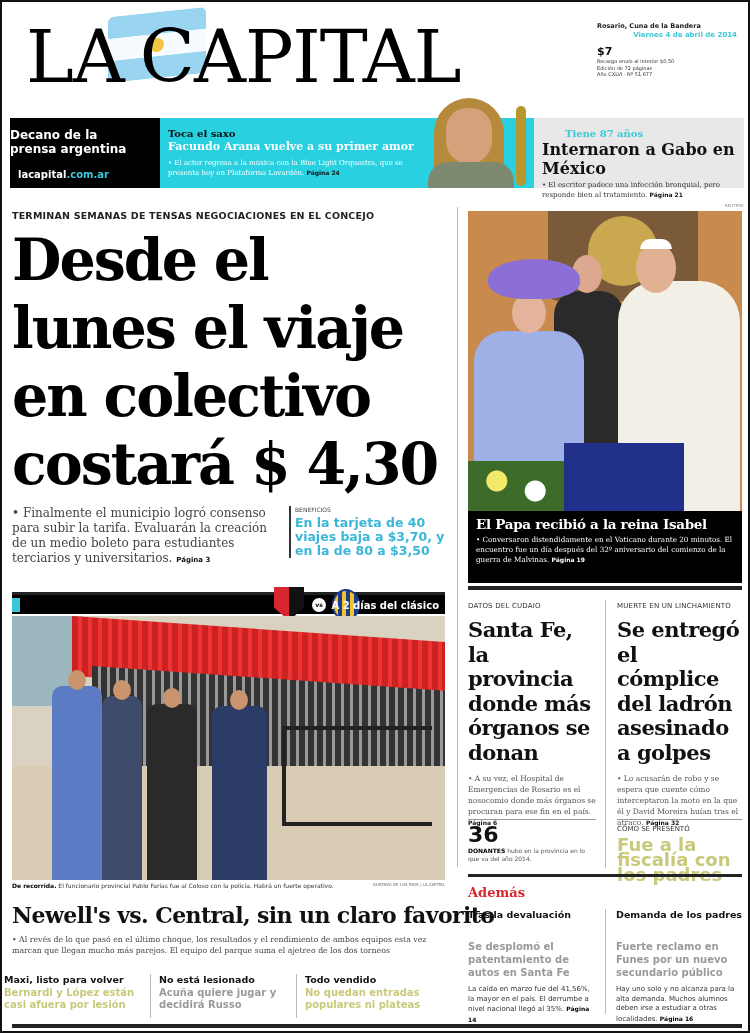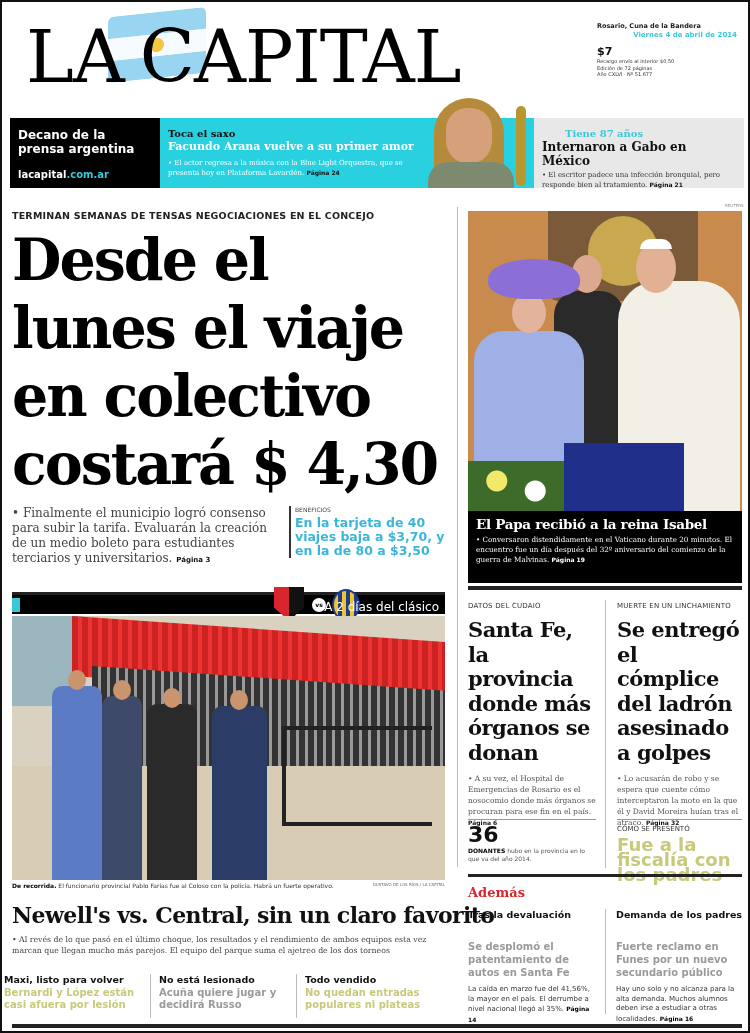--- a/index.html
+++ b/index.html
@@ -18,55 +18,55 @@
   .flag .sun { position: absolute; left: 42px; top: 4px; width: 14px; height: 14px; border-radius: 50%; background: #f2c12e; }
   .logo-cap { position: relative; z-index: 2; }
   .meta { position: absolute; left: 595px; top: 20px; width: 140px; font-family: "DejaVu Sans", sans-serif; }
   .meta .city { font-size: 6.5px; font-weight: bold; color: #222; }
   .meta .date { font-size: 7px; font-weight: bold; color: #3ac8d8; margin-top: 1px; text-align: right; }
   .meta .price { font-size: 11px; font-weight: bold; margin-top: 6px; color: #111; }
   .meta .small { font-size: 5px; color: #333; line-height: 6.5px; }
 
   
   .teasers { position: absolute; left: 8px; top: 116px; width: 734px; height: 70px; }
-  .t-black { position: absolute; left: 0; top: 0; width: 150px; height: 70px; background: #000; color: #fff; padding: 10px 8px; font-family: "DejaVu Sans", sans-serif; }
+  .t-black { position: absolute; left: 0; top: 0; width: 150px; height: 70px; background: #000; color: #fff; padding: 10px 0; font-family: "DejaVu Sans", sans-serif; }
   .t-black .slogan { font-size: 12px; font-weight: bold; line-height: 14px; }
   .t-black .url { position: absolute; left: 8px; bottom: 8px; font-size: 10px; font-weight: bold; }
   .t-black .url span.accent { color: #3ac8d8; }
   .t-cyan { position: absolute; left: 150px; top: 0; width: 370px; height: 70px; background: #28d0e0; padding: 10px 8px; }
   .t-cyan .kicker { font-size: 10px; font-weight: bold; color: #111; }
   .t-cyan .head { font-size: 11px; font-weight: bold; color: #fff; margin-top: 1px; }
   .t-cyan .body { font-size: 7px; color: #fff; margin-top: 6px; line-height: 9px; width: 260px; }
   .t-cyan .body b { color: #111; font-family: "DejaVu Sans", sans-serif; font-size: 6px; }
   .arana { position: absolute; left: 410px; top: -22px; width: 110px; height: 92px; overflow: hidden; }
   .arana .hair { position: absolute; left: 14px; top: 2px; width: 70px; height: 86px; border-radius: 40px 40px 20px 20px; background: #b58a3a; }
   .arana .face { position: absolute; left: 26px; top: 12px; width: 46px; height: 56px; border-radius: 22px 22px 24px 24px; background: #d6a07a; }
   .arana .shirt { position: absolute; left: 8px; top: 66px; width: 86px; height: 30px; border-radius: 20px 20px 0 0; background: #7d8a70; }
   .arana .sax { position: absolute; left: 96px; top: 10px; width: 10px; height: 80px; border-radius: 5px; background: #b8982e; }
   .t-gray { position: absolute; left: 520px; top: 0; width: 214px; height: 70px; background: #e8e8e8; padding: 10px 8px; border-left: 4px solid #28d0e0; }
   .t-gray .kicker { font-size: 10px; font-weight: bold; color: #3ac8d8; margin-left: 23px; }
-  .t-gray .head { font-size: 12px; font-weight: bold; color: #111; margin-top: 1px; }
+  .t-gray .head { font-size: 16px; font-weight: bold; color: #111; margin-top: 1px; }
   .t-gray .body { font-size: 7px; color: #333; margin-top: 3px; line-height: 9px; }
   .t-gray .body b { font-family: "DejaVu Sans", sans-serif; font-size: 6px; color: #111; }
 
   
   .lead-kicker { position: absolute; left: 10px; top: 208px; font-family: "DejaVu Sans", sans-serif; font-weight: bold; font-size: 9.5px; color: #222; letter-spacing: 0.2px; }
   .lead-head { position: absolute; left: 10px; top: 224px; width: 445px; font-family: "DejaVu Serif", serif; font-weight: bold; font-size: 57px; line-height: 68px; color: #000; letter-spacing: -2px; }
   .col-rule { position: absolute; left: 455px; top: 205px; width: 1px; height: 660px; background: #bbb; }
   .lead-body { position: absolute; left: 10px; top: 504px; width: 268px; font-size: 12px; line-height: 15px; color: #444; }
   .lead-body b { font-family: "DejaVu Sans", sans-serif; font-size: 7px; color: #111; }
   .benef { position: absolute; left: 287px; top: 504px; width: 160px; border-left: 2px solid #333; padding-left: 4px; }
   .benef .k { font-family: "DejaVu Sans", sans-serif; font-size: 6px; color: #444; }
   .benef .v { font-family: "DejaVu Sans", sans-serif; font-weight: bold; font-size: 12.5px; line-height: 14px; color: #3ab6d8; margin-top: 3px; }
 
   
   .ovbar { position: absolute; left: 10px; top: 590px; width: 433px; height: 22px; background: #000; border-top: 3px solid #222; }
   .ovbar .tag { position: absolute; left: 0; top: 3px; width: 8px; height: 14px; background: #3ac8d8; }
   .ovbar .label { position: absolute; left: 16px; top: 3px; font-family: "DejaVu Sans", sans-serif; font-weight: bold; font-size: 17px; color: #fff; margin-top: 36px; }
-  .ovbar .right { position: absolute; right: 6px; top: 5px; font-family: "DejaVu Sans", sans-serif; font-weight: normal; font-size: 12px; color: #fff; }
+  .ovbar .right { position: absolute; right: 6px; top: 5px; font-family: "DejaVu Sans", sans-serif; font-weight: bold; font-size: 10px; color: #fff; }
   .crest-nob { position: absolute; left: 262px; top: -8px; width: 30px; height: 34px; background: linear-gradient(90deg, #d8262e 50%, #111 50%); clip-path: polygon(0 0, 100% 0, 100% 60%, 50% 100%, 0 60%); }
   .vs { position: absolute; left: 300px; top: 3px; width: 14px; height: 14px; border-radius: 50%; background: #fff; color: #000; font-family: "DejaVu Sans", sans-serif; font-size: 6px; font-weight: bold; text-align: center; line-height: 14px; }
   .crest-rc { position: absolute; left: 320px; top: -6px; width: 28px; height: 32px; border-radius: 50%; background: repeating-linear-gradient(90deg, #f3c42a 0 4px, #1e3c8c 4px 8px); border: 2px solid #1e3c8c; }
 
   .photo-stadium { position: absolute; left: 10px; top: 614px; width: 433px; height: 264px; overflow: hidden; background: #d9d2c0; }
   .stands-red { position: absolute; left: 60px; top: 0; width: 380px; height: 60px; background: repeating-linear-gradient(90deg, #c22 0 6px, #e33 6px 10px); transform: skewY(4deg); transform-origin: left top; }
   .stands-dark { position: absolute; left: 80px; top: 50px; width: 360px; height: 100px; background: repeating-linear-gradient(90deg, #333 0 6px, #999 6px 9px); transform: skewY(4deg); transform-origin: left top; }
   .wall { position: absolute; left: 0; top: 0; width: 70px; height: 90px; background: #9cb6c0; }
   .ground { position: absolute; left: 0; top: 150px; width: 433px; height: 114px; background: #d8cdb4; }
   .fence { position: absolute; left: 270px; top: 110px; width: 150px; height: 100px; border: 4px solid #222; border-right: none; }

